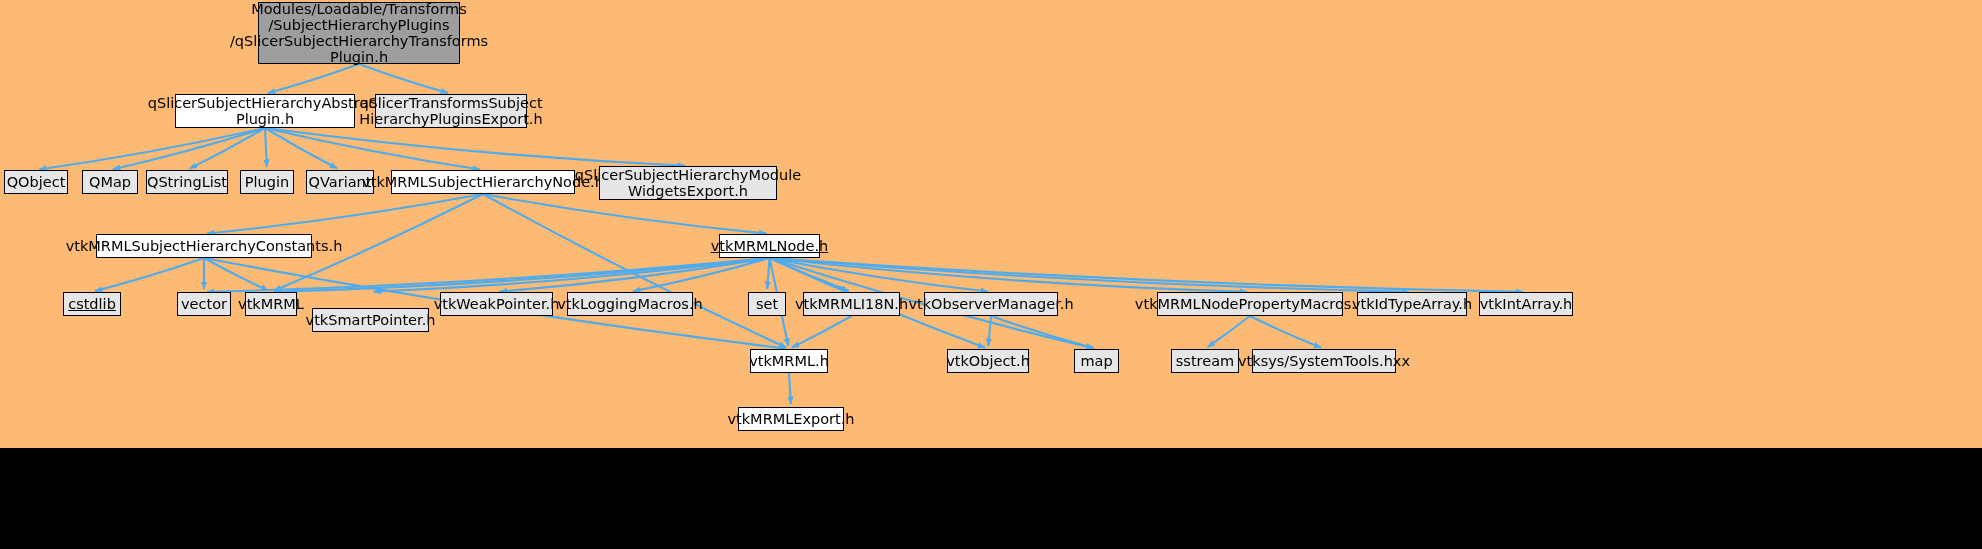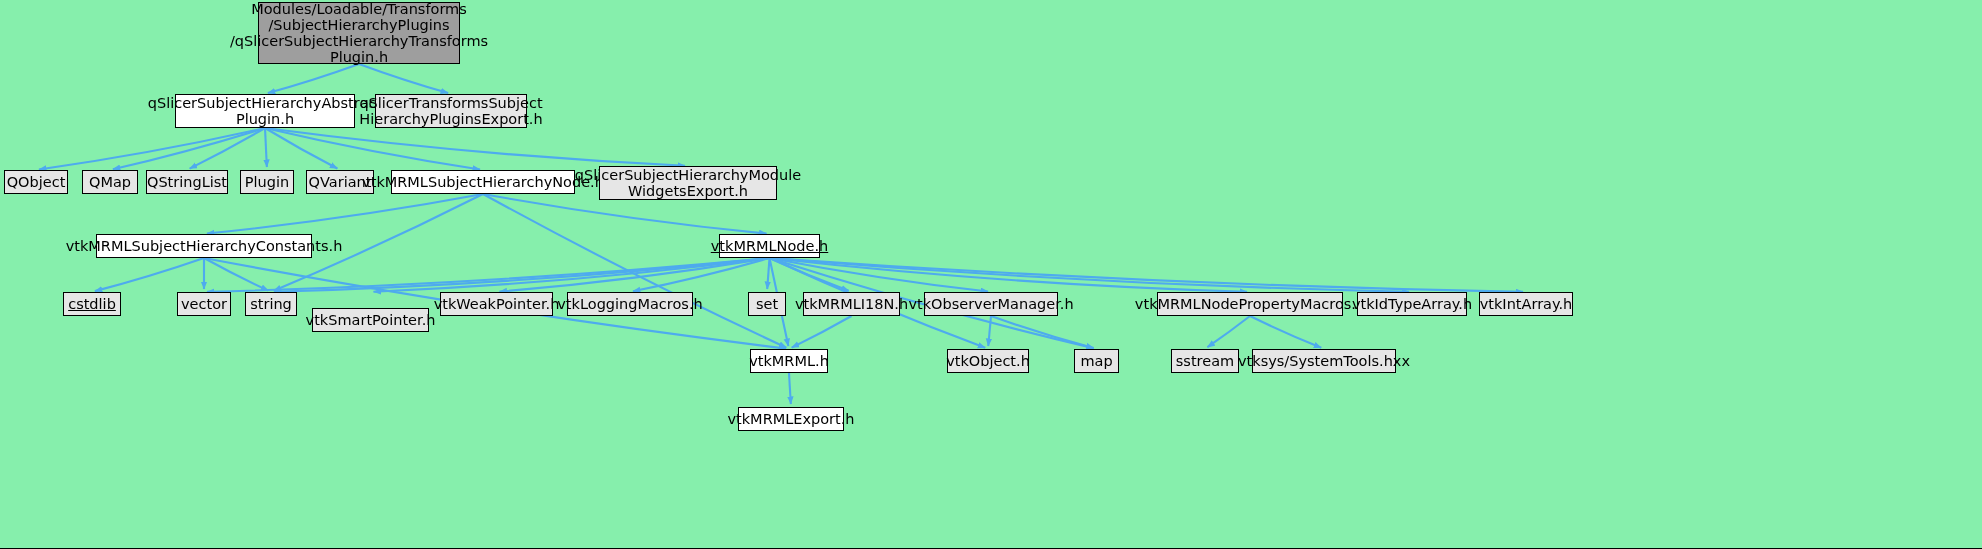--- a/index.html
+++ b/index.html
@@ -1,16 +1,16 @@
 <!DOCTYPE html>
 <html><head>
 <meta charset="utf-8">
 <style>
   html,body{margin:0;padding:0;background:#000;}
-  #canvas{position:relative;width:1982px;height:548px;background:#86efac;
+  #canvas{position:relative;width:1982px;height:448px;background:#fdba74;
           font-family:"DejaVu Sans","Liberation Sans",sans-serif;overflow:hidden;}
   .node{position:absolute;box-sizing:border-box;background:#e6e6e6;
         border:1px solid #000;color:#000;display:flex;align-items:center;
         justify-content:center;text-align:center;line-height:1.12;
         font-size:14.5px;white-space:pre-line;padding:1px 4px;}
   .node.white{background:#ffffff;}
   .node.root{background:#9e9e9e;border:1px solid #000;}
   svg.edges{position:absolute;left:0;top:0;width:1982px;height:549px;pointer-events:none;}
   .edge{stroke:#4eabee;stroke-width:2.1;fill:none;}
   .ahead{fill:#4eabee;}
@@ -79,21 +79,21 @@
       <div class="node" style="left: 146px; top: 170px; width: 82px; height: 24px;">QStringList</div>
       <div class="node" style="left: 240px; top: 170px; width: 54px; height: 24px;">Plugin</div>
       <div class="node" style="left: 306px; top: 170px; width: 68px; height: 24px;">QVariant</div>
       <div class="node white" style="left: 391px; top: 170px; width: 184px; height: 24px;">vtkMRMLSubjectHierarchyNode.h</div>
       <div class="node" style="left: 599px; top: 166px; width: 178px; height: 34px;">qSlicerSubjectHierarchyModule
 WidgetsExport.h</div>
       <div class="node white" style="left: 96px; top: 234px; width: 216px; height: 24px;">vtkMRMLSubjectHierarchyConstants.h</div>
       <div class="node white" style="left: 719px; top: 234px; width: 101px; height: 24px; text-decoration: underline;">vtkMRMLNode.h</div>
       <div class="node" style="left: 63px; top: 292px; width: 58px; height: 24px; text-decoration: underline;">cstdlib</div>
       <div class="node" style="left: 177px; top: 292px; width: 54px; height: 24px; text-align: right;">vector</div>
-      <div class="node" style="left: 245px; top: 292px; width: 52px; height: 24px;">string</div>
+      <div class="node" style="left: 245px; top: 292px; width: 52px; height: 24px;">vtkMRML</div>
       <div class="node" style="left: 312px; top: 308px; width: 117px; height: 24px;">vtkSmartPointer.h</div>
       <div class="node" style="left: 440px; top: 292px; width: 113px; height: 24px;">vtkWeakPointer.h</div>
       <div class="node" style="left: 567px; top: 292px; width: 126px; height: 24px;">vtkLoggingMacros.h</div>
       <div class="node" style="left: 748px; top: 292px; width: 38px; height: 24px;">set</div>
       <div class="node" style="left: 803px; top: 292px; width: 97px; height: 24px;">vtkMRMLI18N.h</div>
       <div class="node" style="left: 924px; top: 292px; width: 134px; height: 24px;">vtkObserverManager.h</div>
       <div class="node" style="left: 1157px; top: 292px; width: 186px; height: 24px;">vtkMRMLNodePropertyMacros.h</div>
       <div class="node" style="left: 1357px; top: 292px; width: 110px; height: 24px;">vtkIdTypeArray.h</div>
       <div class="node" style="left: 1479px; top: 292px; width: 94px; height: 24px;">vtkIntArray.h</div>
       <div class="node white" style="left: 750px; top: 349px; width: 78px; height: 24px;">vtkMRML.h</div>

